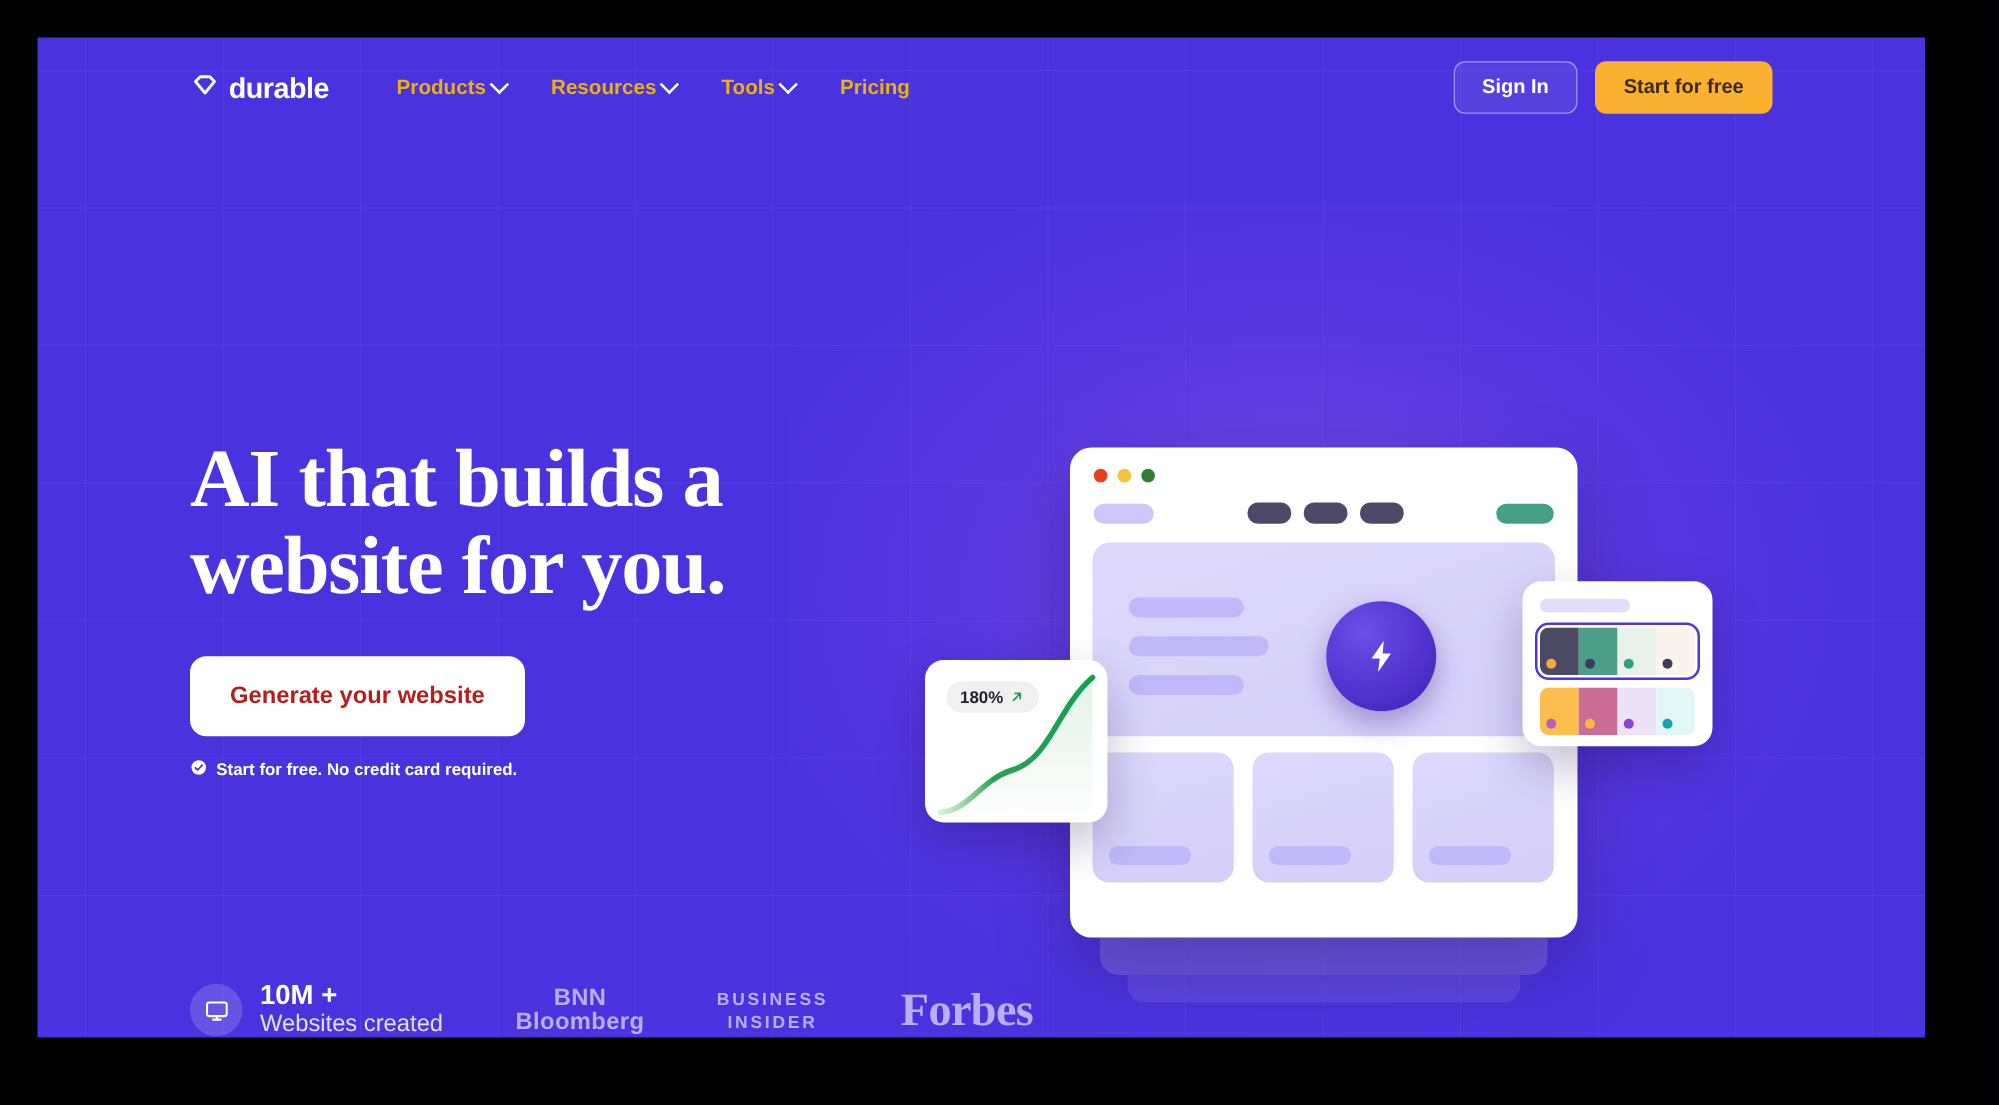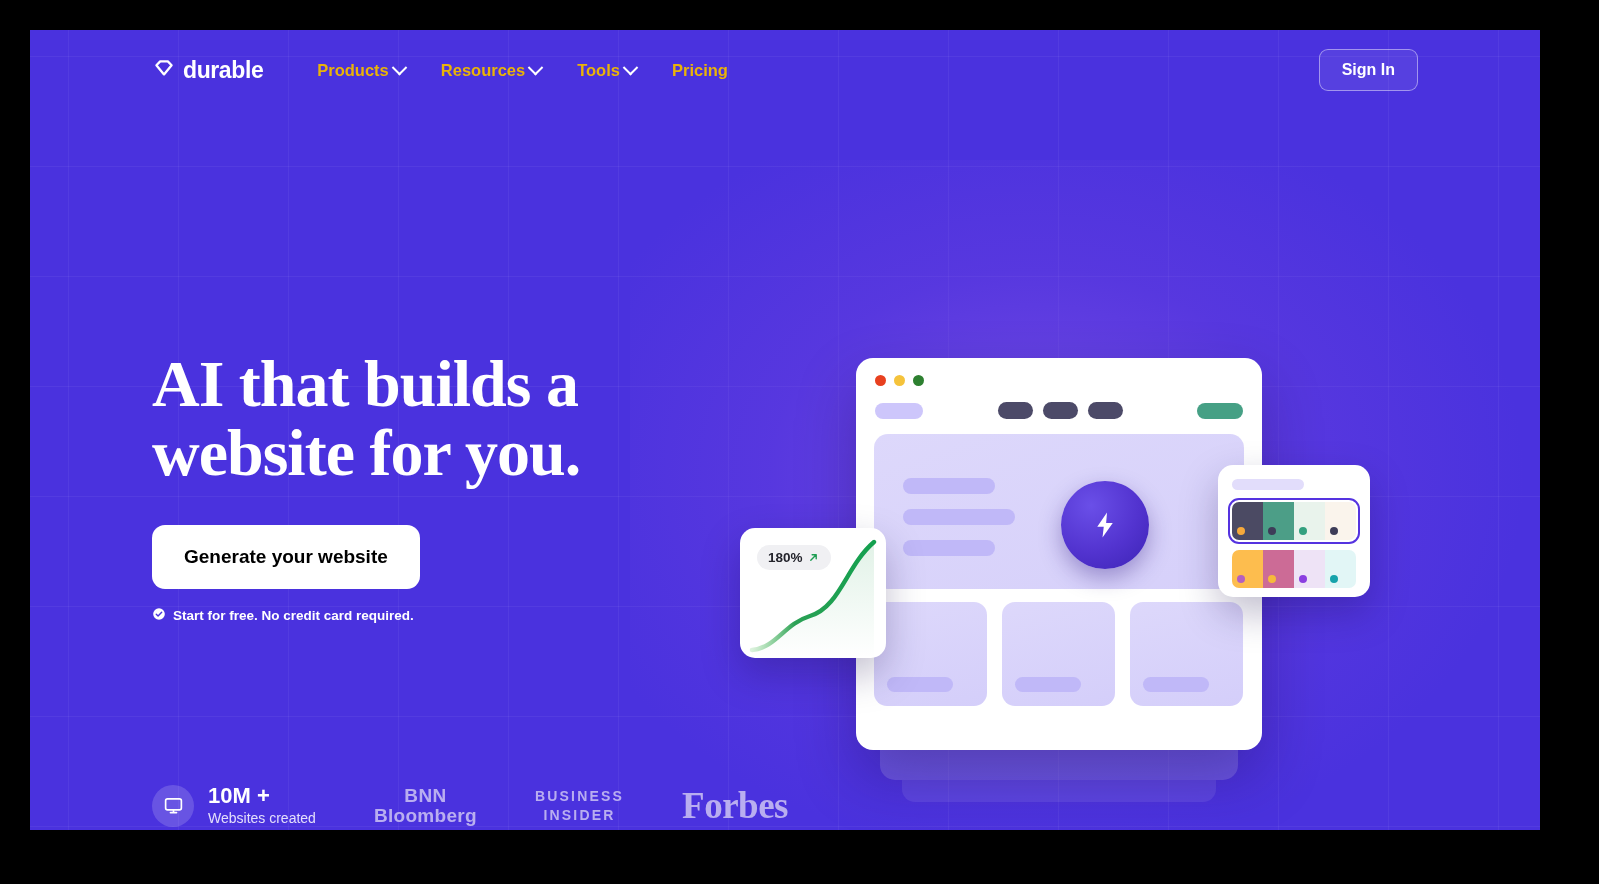--- a/index.html
+++ b/index.html
@@ -134,21 +134,21 @@
     margin: 24px 0 0 0;
     color: #ddd7f8;
     font-size: 19.5px;
     line-height: 1.55;
     max-width: 490px;
   }
   #cta {
     display: inline-block;
     margin-top: 38px;
     background: #fff;
-    color: #000000;
+    color: #b91c1c;
     font-size: 19px;
     font-weight: bold;
     padding: 21px 32px;
     border-radius: 13px;
     cursor: pointer;
   }
   #trust {
     margin-top: 18px;
     display: flex;
     align-items: center;
@@ -181,21 +181,21 @@
     justify-content: center;
   }
   #stat-num {
     color: #fff;
     font-size: 22px;
     font-weight: bold;
     line-height: 1.1;
   }
   #stat-label {
     color: #e4dffb;
-    font-size: 14px;
+    font-size: 19px;
     line-height: 1.3;
   }
   .press {
     color: #c3b9f2;
     margin-left: 58px;
     text-align: center;
     opacity: 0.92;
   }
   #press-bnn {
     font-size: 19px;
@@ -403,20 +403,21 @@
     <div class="navlink">
       <span>Tools</span>
       <i class="chev"></i>
     </div>
     <div class="navlink">
       <span>Pricing</span>
     </div>
 
     <div id="nav-right">
       <div id="signin">Sign In</div>
+      <div id="startfree">Start for free</div>
     </div>
   </div>
 
   <div id="art">
 
     <div id="shadow-1"></div>
     <div id="shadow-2"></div>
 
     <div id="browser">
       <div id="dots">

